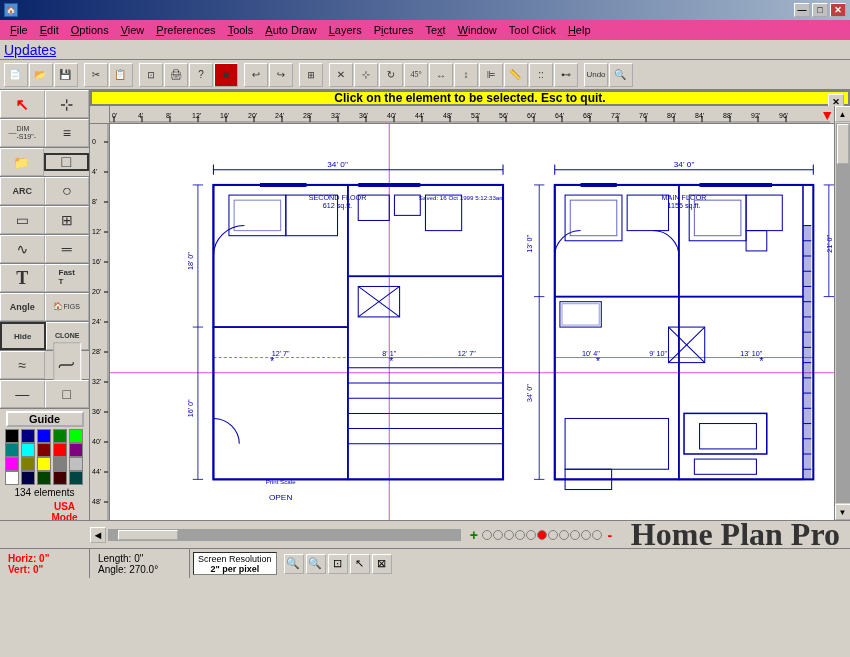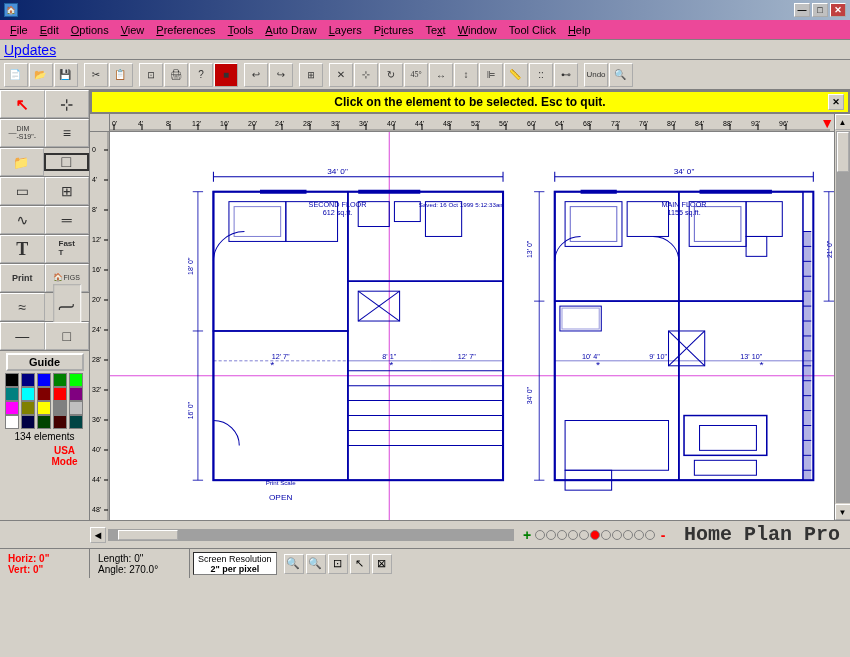--- a/index.html
+++ b/index.html
@@ -83,21 +83,21 @@
     }
 
     
     #canvas-area {
       flex: 1;
       display: flex;
       flex-direction: column;
       overflow: hidden;
     }
     #notification-bar {
-      height: 24px;
+      height: 16px;
       background: #ffff00;
       border: 2px solid #808080;
       display: flex; align-items: center; justify-content: center;
       font-size: 12px; font-weight: bold; color: #000;
       position: relative;
     }
     #notification-close {
       position: absolute; right: 4px; top: 2px;
       width: 16px; height: 16px;
       background: #d4d0c8; border: 1px outset #fff;
@@ -306,34 +306,42 @@
     </div>
     <div class="tool-row">
       <div class="tool-btn" style="font-size:8px; line-height:1.1;">—<br><span style="font-size:7px;">DIM<br>-S19"-</span></div>
       <div class="tool-btn" style="font-size:14px;">≡</div>
     </div>
     <div class="tool-row">
       <div class="tool-btn" style="font-size:13px;">📁</div>
       <div class="tool-btn" style="font-size:16px; border: 2px solid #333; width:18px; height:18px; margin:auto;">□</div>
     </div>
     <div class="tool-row">
+      <div class="tool-btn" style="font-size:9px; font-weight:bold;">ARC</div>
+      <div class="tool-btn" style="font-size:16px;">○</div>
+    </div>
+    <div class="tool-row">
       <div class="tool-btn" style="font-size:14px;">▭</div>
       <div class="tool-btn" style="font-size:14px;">⊞</div>
     </div>
     <div class="tool-row">
       <div class="tool-btn" style="font-size:14px;">∿</div>
       <div class="tool-btn" style="font-size:14px;">═</div>
     </div>
     <div class="tool-row">
       <div class="tool-btn" style="font-size:18px; font-weight:bold; font-family:Times;">T</div>
       <div class="tool-btn" style="font-size:8px; font-weight:bold; line-height:1.1;">Fast<br>T</div>
     </div>
     <div class="tool-row">
-      <div class="tool-btn" style="font-size:9px; font-weight:bold;">Print</div>
+      <div class="tool-btn" style="font-size:9px; font-weight:bold;">Angle</div>
       <div class="tool-btn" style="font-size:8px; line-height:1.1;">🏠<br><span style="font-size:7px;">FIGS</span></div>
+    </div>
+    <div class="tool-row">
+      <div class="tool-btn" style="font-size:8px; font-weight:bold; border:2px solid #333;">Hide</div>
+      <div class="tool-btn" style="font-size:7px; font-weight:bold; line-height:1.1;">CLONE</div>
     </div>
     <div class="tool-row">
       <div class="tool-btn" style="font-size:14px;">≈</div>
       <div class="tool-btn" style="font-size:16px; transform:rotate(90deg) scaleX(-1);">∫</div>
     </div>
     <div class="tool-row">
       <div class="tool-btn" style="font-size:14px;">—</div>
       <div class="tool-btn" style="font-size:14px;">□</div>
     </div>
 
@@ -661,21 +669,21 @@
     <div style="width:10px; height:10px; border-radius:50%; background:#d4d0c8; border:1px solid #808080;"></div>
     <div style="width:10px; height:10px; border-radius:50%; background:red; border:1px solid #808080;"></div>
     <div style="width:10px; height:10px; border-radius:50%; background:#d4d0c8; border:1px solid #808080;"></div>
     <div style="width:10px; height:10px; border-radius:50%; background:#d4d0c8; border:1px solid #808080;"></div>
     <div style="width:10px; height:10px; border-radius:50%; background:#d4d0c8; border:1px solid #808080;"></div>
     <div style="width:10px; height:10px; border-radius:50%; background:#d4d0c8; border:1px solid #808080;"></div>
     <div style="width:10px; height:10px; border-radius:50%; background:#d4d0c8; border:1px solid #808080;"></div>
     <div style="width:14px; height:14px; background:none; display:flex; align-items:center; justify-content:center; color:red; font-size:14px; font-weight:bold; cursor:pointer;">-</div>
   </div>
 
-  <div style="font-size:20px; font-weight:bold; color:#333; font-family:Liberation Mono, monospace; padding:0 10px; white-space:nowrap;">Home Plan Pro</div>
+  <div style="font-size:32px; font-weight:bold; color:#333; font-family:Liberation Serif, serif; padding:0 10px; white-space:nowrap;">Home Plan Pro</div>
 </div>
 
 <div id="status-bar" style="height:30px; background:#d4d0c8; border-top:1px solid #808080; display:flex; align-items:stretch;">
   <div class="status-section" style="min-width:90px;">
     <div style="font-size:10px; color:red; font-weight:bold;">Horiz: 0"</div>
     <div style="font-size:10px; color:red; font-weight:bold;">Vert: 0"</div>
   </div>
   <div class="status-section" style="min-width:100px;">
     <div style="font-size:10px;">Length: 0"</div>
     <div style="font-size:10px;">Angle: 270.0°</div>

